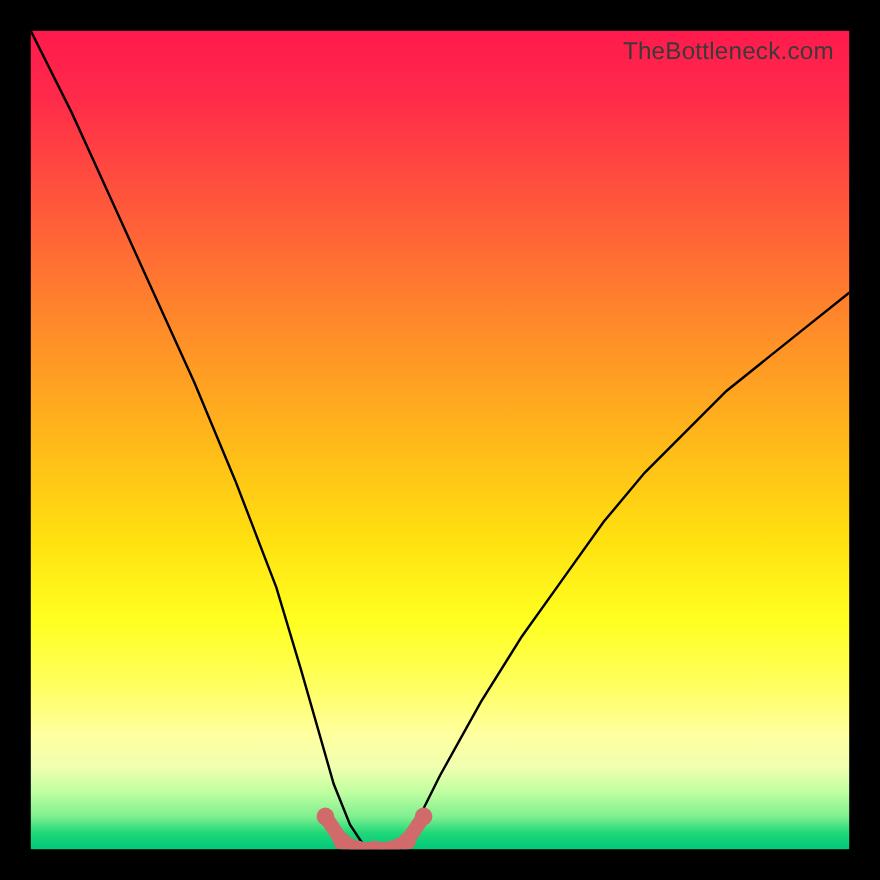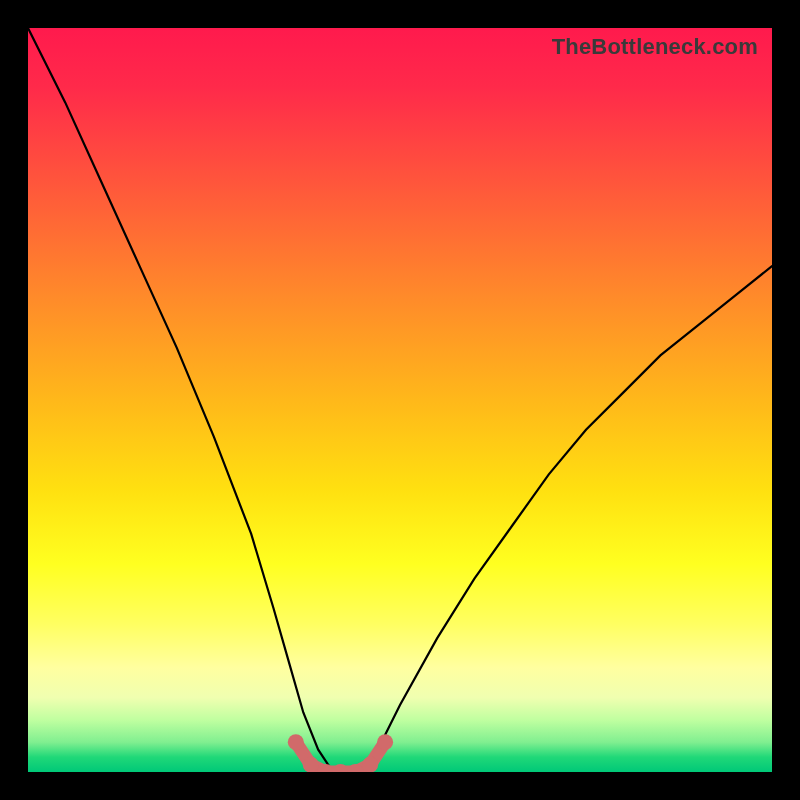--- a/index.html
+++ b/index.html
@@ -32,21 +32,21 @@
       #20d878 98%,
       #00c878 100%
     );
   }
   .watermark {
     position: absolute;
     top: 6px;
     right: 14px;
     font-family: Arial, Helvetica, sans-serif;
     font-size: 22px;
-    font-weight: 700;
+    font-weight: 400;
     color: #3a3a3a;
     letter-spacing: 0.2px;
     user-select: none;
   }
   svg.curve {
     position: absolute;
     left: 0; top: 0;
     width: 100%; height: 100%;
   }
 </style>

